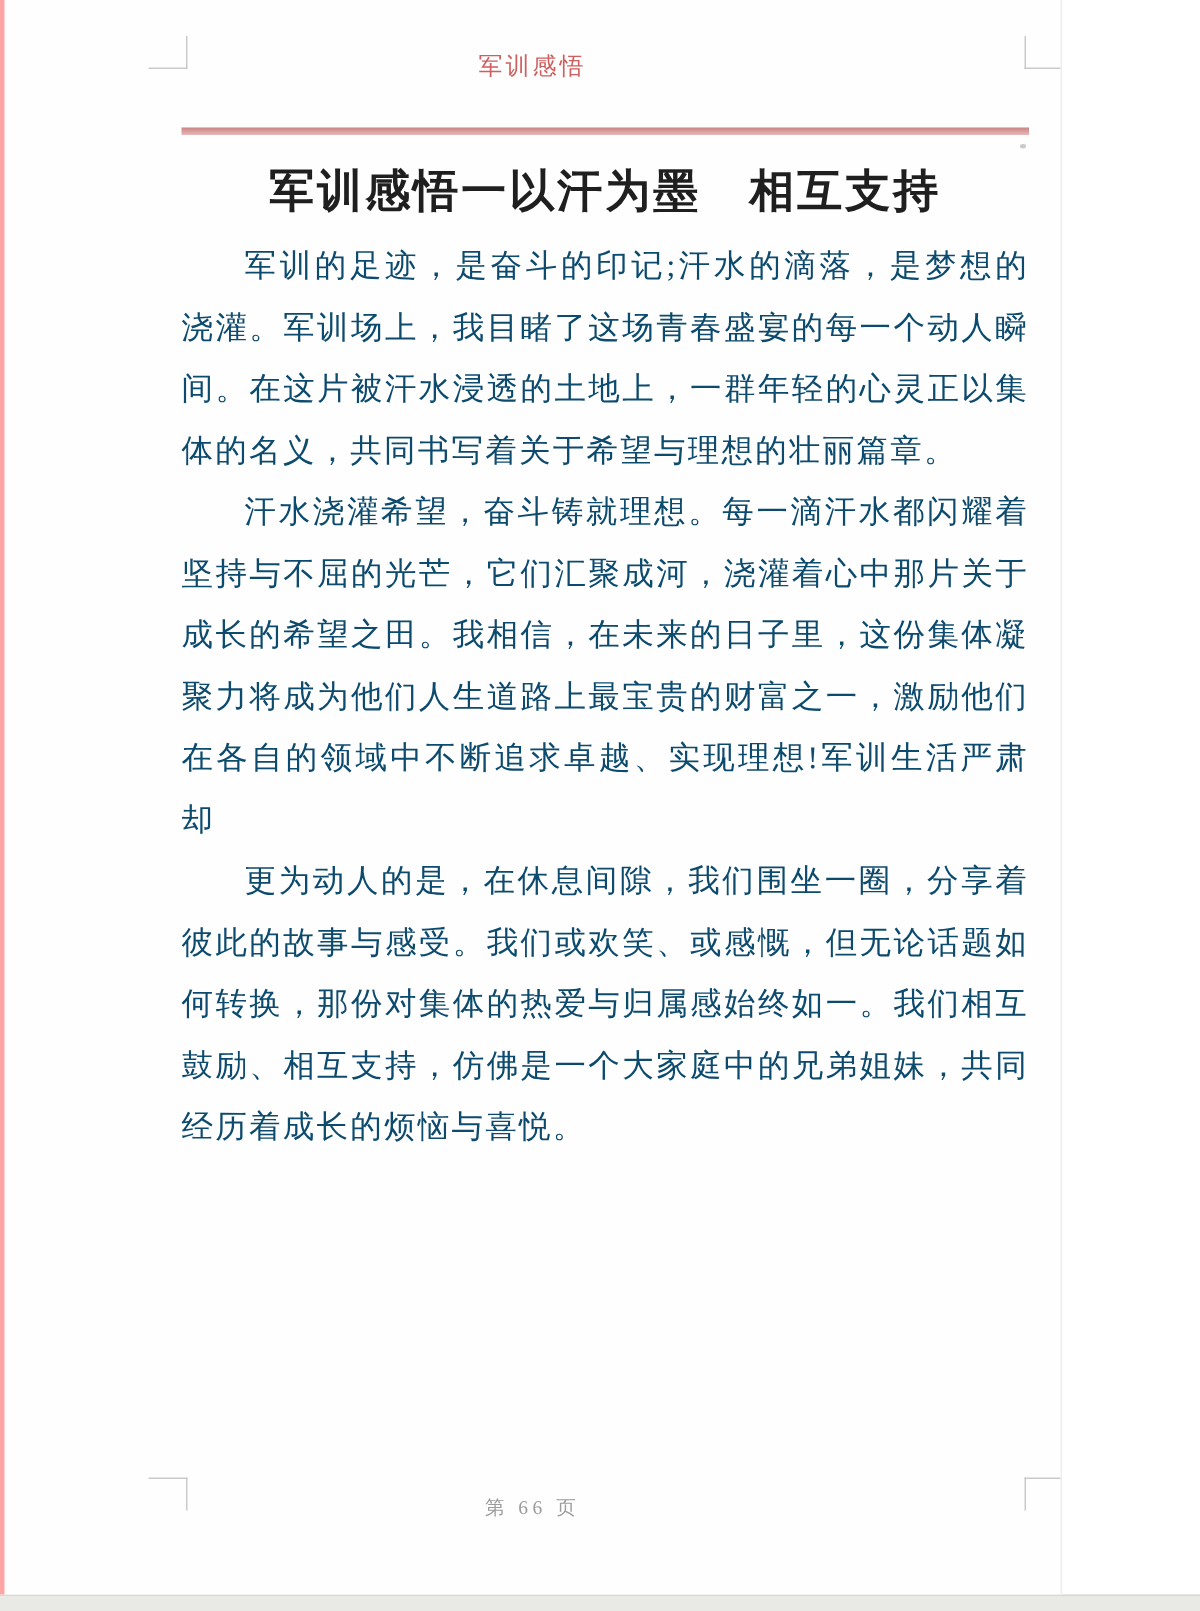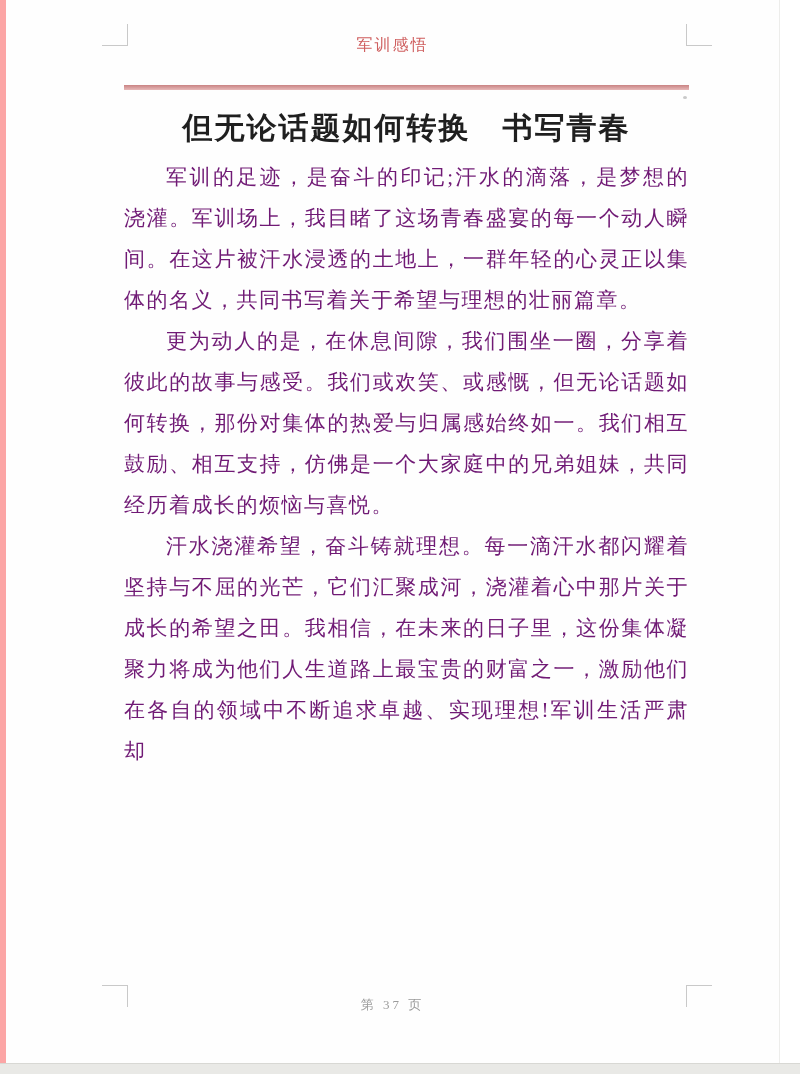--- a/index.html
+++ b/index.html
@@ -3,24 +3,24 @@
 <meta charset="utf-8">
 <style>
   * { margin: 0; padding: 0; box-sizing: border-box; }
   html, body { width: 800px; }
   body {
     font-family: "Liberation Serif", "DejaVu Serif", serif;
     background: #ffffff;
   }
   .page {
     position: relative;
-    width: 780px;
+    width: 708px;
     height: 1063px;
     background: #fefefe;
-    border-left: 6px solid #fca5a5;
+    border-left: 3px solid #fca5a5;
     border-right: 1px solid #ededeb;
     overflow: hidden;
   }
   
   .mark {
     position: absolute;
     width: 26px;
     height: 22px;
   }
   .mark.tl { left: 96px;  top: 24px;  border-right: 1px solid #c9c9c9; border-bottom: 1px solid #c9c9c9; }
@@ -66,21 +66,21 @@
     font-weight: 600;
     color: #1f1f1f;
     letter-spacing: 2px;
     line-height: 44px;
   }
   .body-text {
     position: absolute;
     top: 157px;
     left: 118px;
     width: 565px;
-    color: #701a75;
+    color: #0c4a6e;
   }
   .body-text p {
     font-size: 21px;
     line-height: 41px;
     letter-spacing: 1.5px;
     text-align: justify;
     text-indent: 2em;
   }
   .footer {
     position: absolute;
@@ -109,25 +109,25 @@
   <div class="mark bl"></div>
   <div class="mark br"></div>
 
   <div class="header">
     <div>军训感悟</div>
   </div>
 
   <div class="rule"></div>
   <div class="speck"></div>
 
-  <div class="doc-title">但无论话题如何转换　书写青春</div>
+  <div class="doc-title">军训感悟一以汗为墨　相互支持</div>
 
   <div class="body-text">
     <p>军训的足迹，是奋斗的印记;汗水的滴落，是梦想的浇灌。军训场上，我目睹了这场青春盛宴的每一个动人瞬间。在这片被汗水浸透的土地上，一群年轻的心灵正以集体的名义，共同书写着关于希望与理想的壮丽篇章。</p>
+    <p>汗水浇灌希望，奋斗铸就理想。每一滴汗水都闪耀着坚持与不屈的光芒，它们汇聚成河，浇灌着心中那片关于成长的希望之田。我相信，在未来的日子里，这份集体凝聚力将成为他们人生道路上最宝贵的财富之一，激励他们在各自的领域中不断追求卓越、实现理想!军训生活严肃却</p>
     <p>更为动人的是，在休息间隙，我们围坐一圈，分享着彼此的故事与感受。我们或欢笑、或感慨，但无论话题如何转换，那份对集体的热爱与归属感始终如一。我们相互鼓励、相互支持，仿佛是一个大家庭中的兄弟姐妹，共同经历着成长的烦恼与喜悦。</p>
-    <p>汗水浇灌希望，奋斗铸就理想。每一滴汗水都闪耀着坚持与不屈的光芒，它们汇聚成河，浇灌着心中那片关于成长的希望之田。我相信，在未来的日子里，这份集体凝聚力将成为他们人生道路上最宝贵的财富之一，激励他们在各自的领域中不断追求卓越、实现理想!军训生活严肃却</p>
   </div>
 
-  <div class="footer">第 37 页</div>
+  <div class="footer">第 66 页</div>
 
 </div>
 
 <div class="bottom-band"></div>
 
 </body></html>

